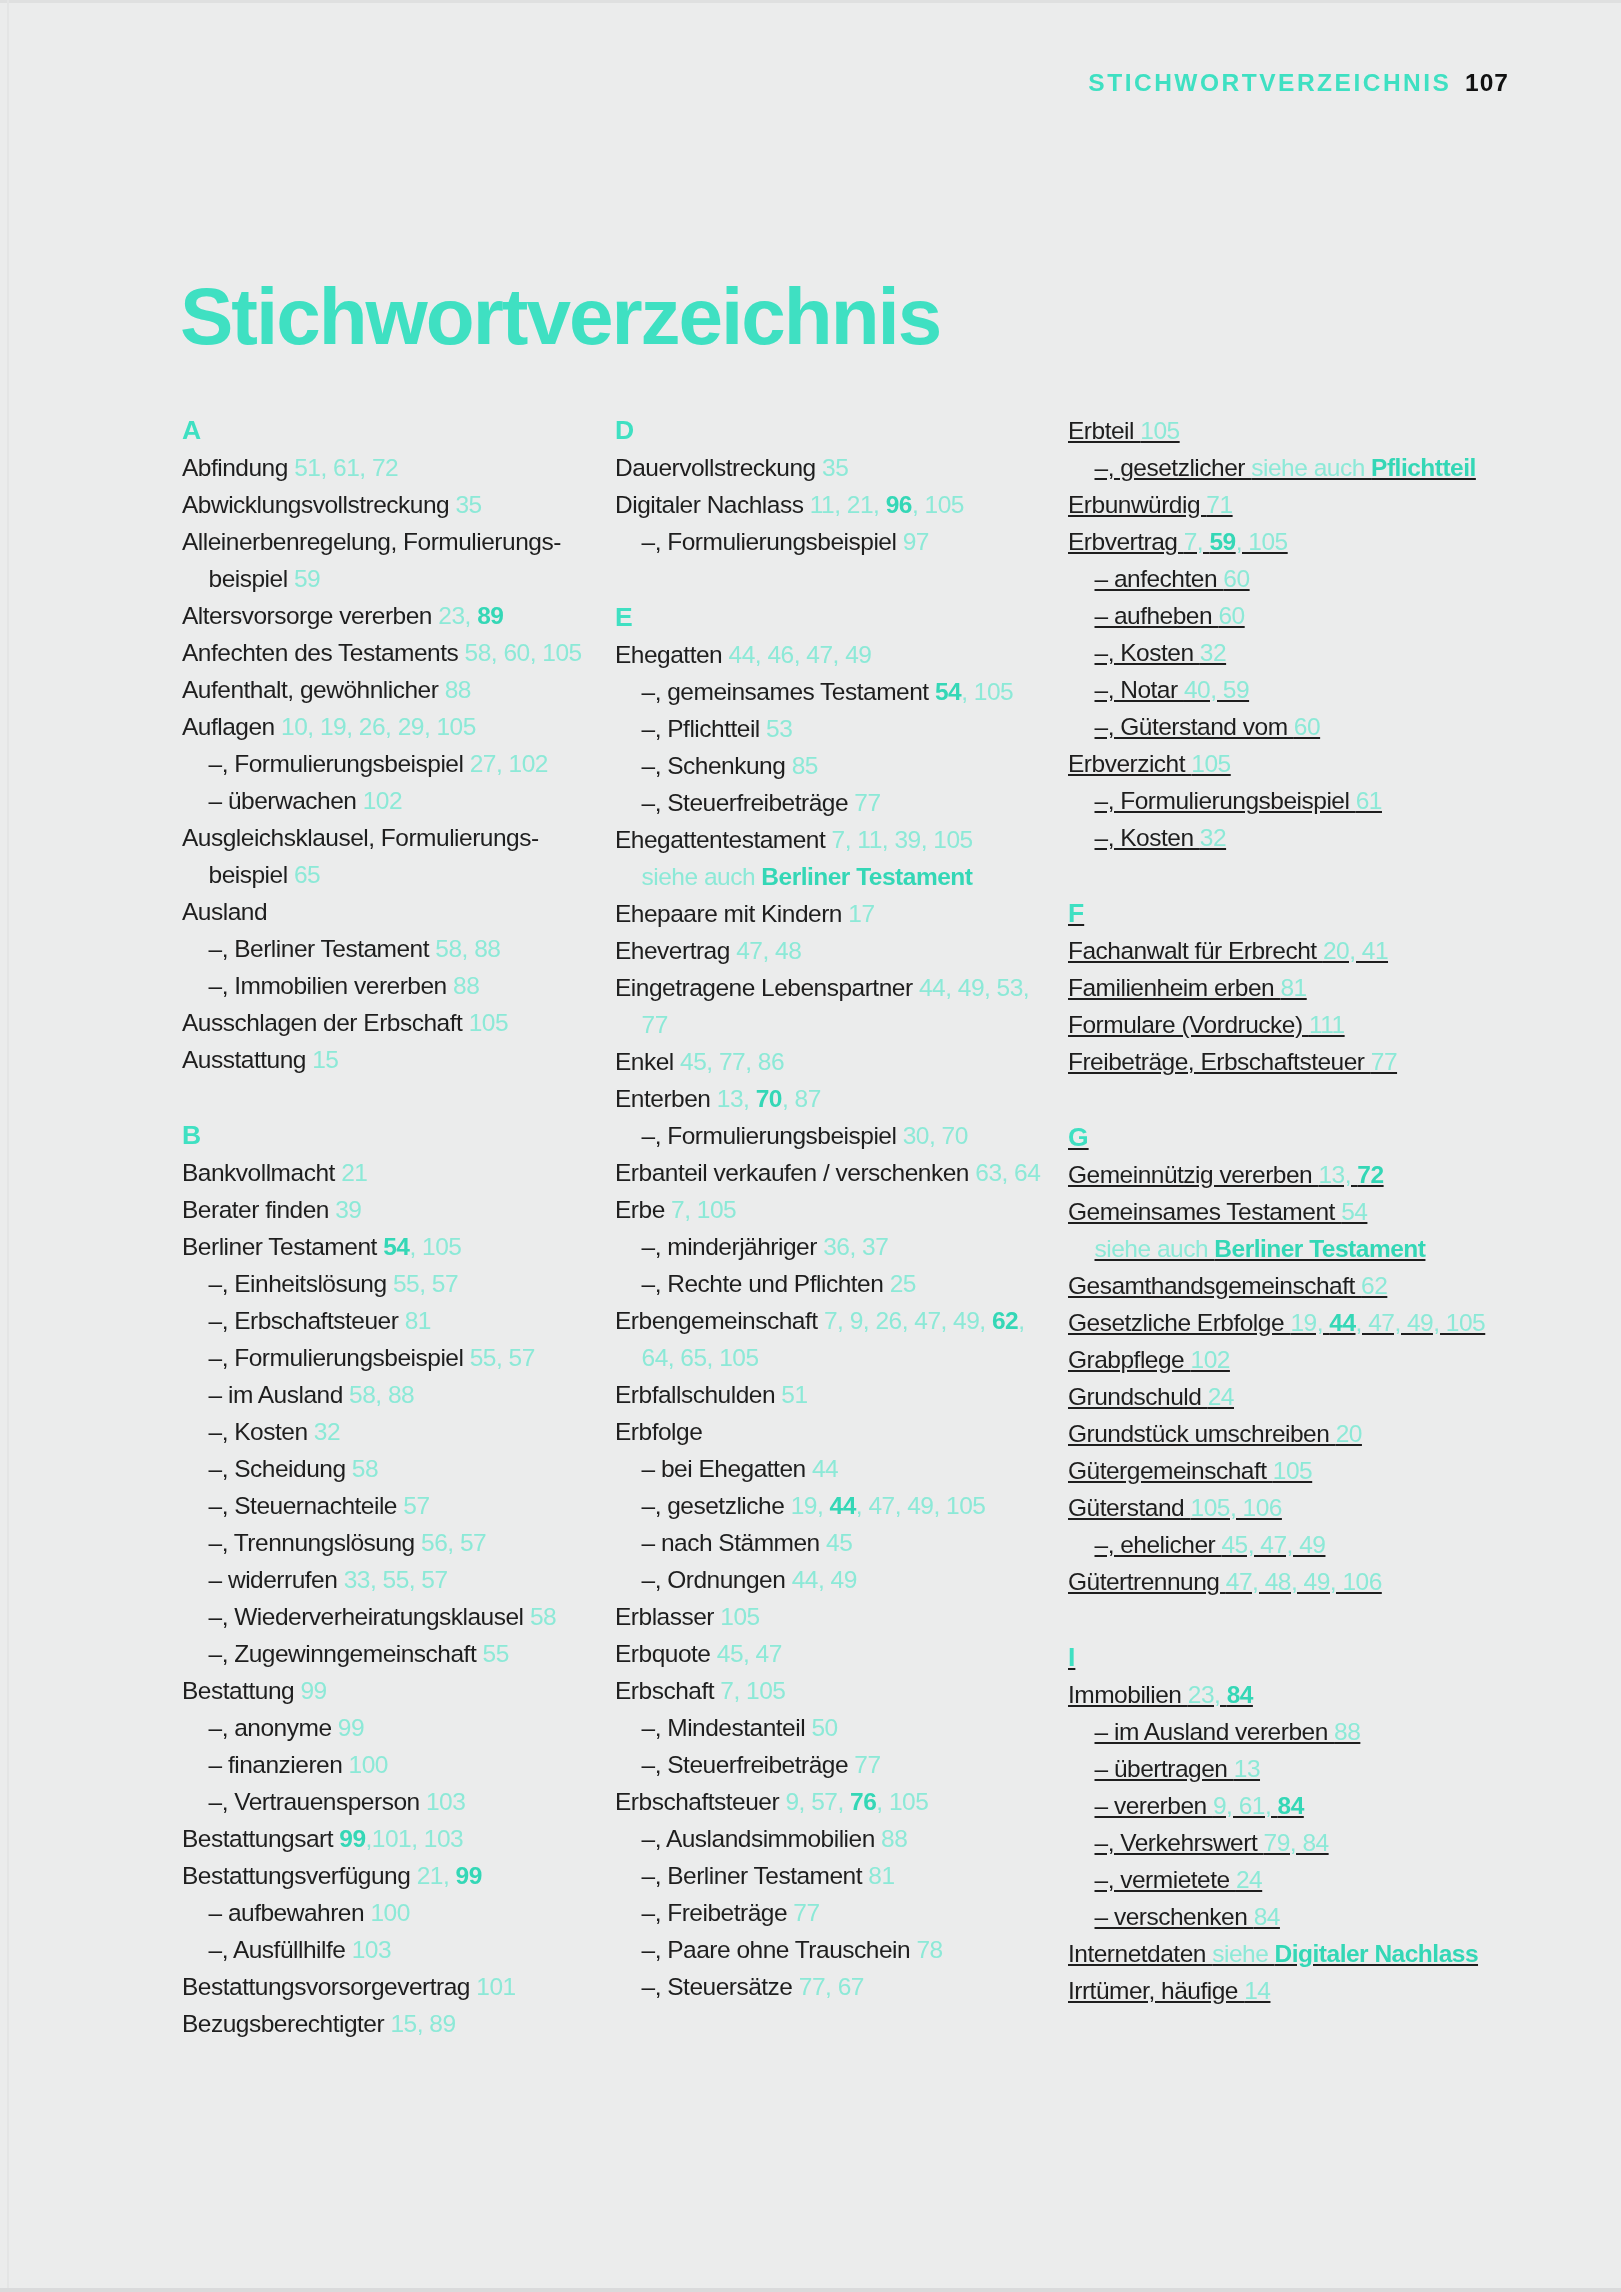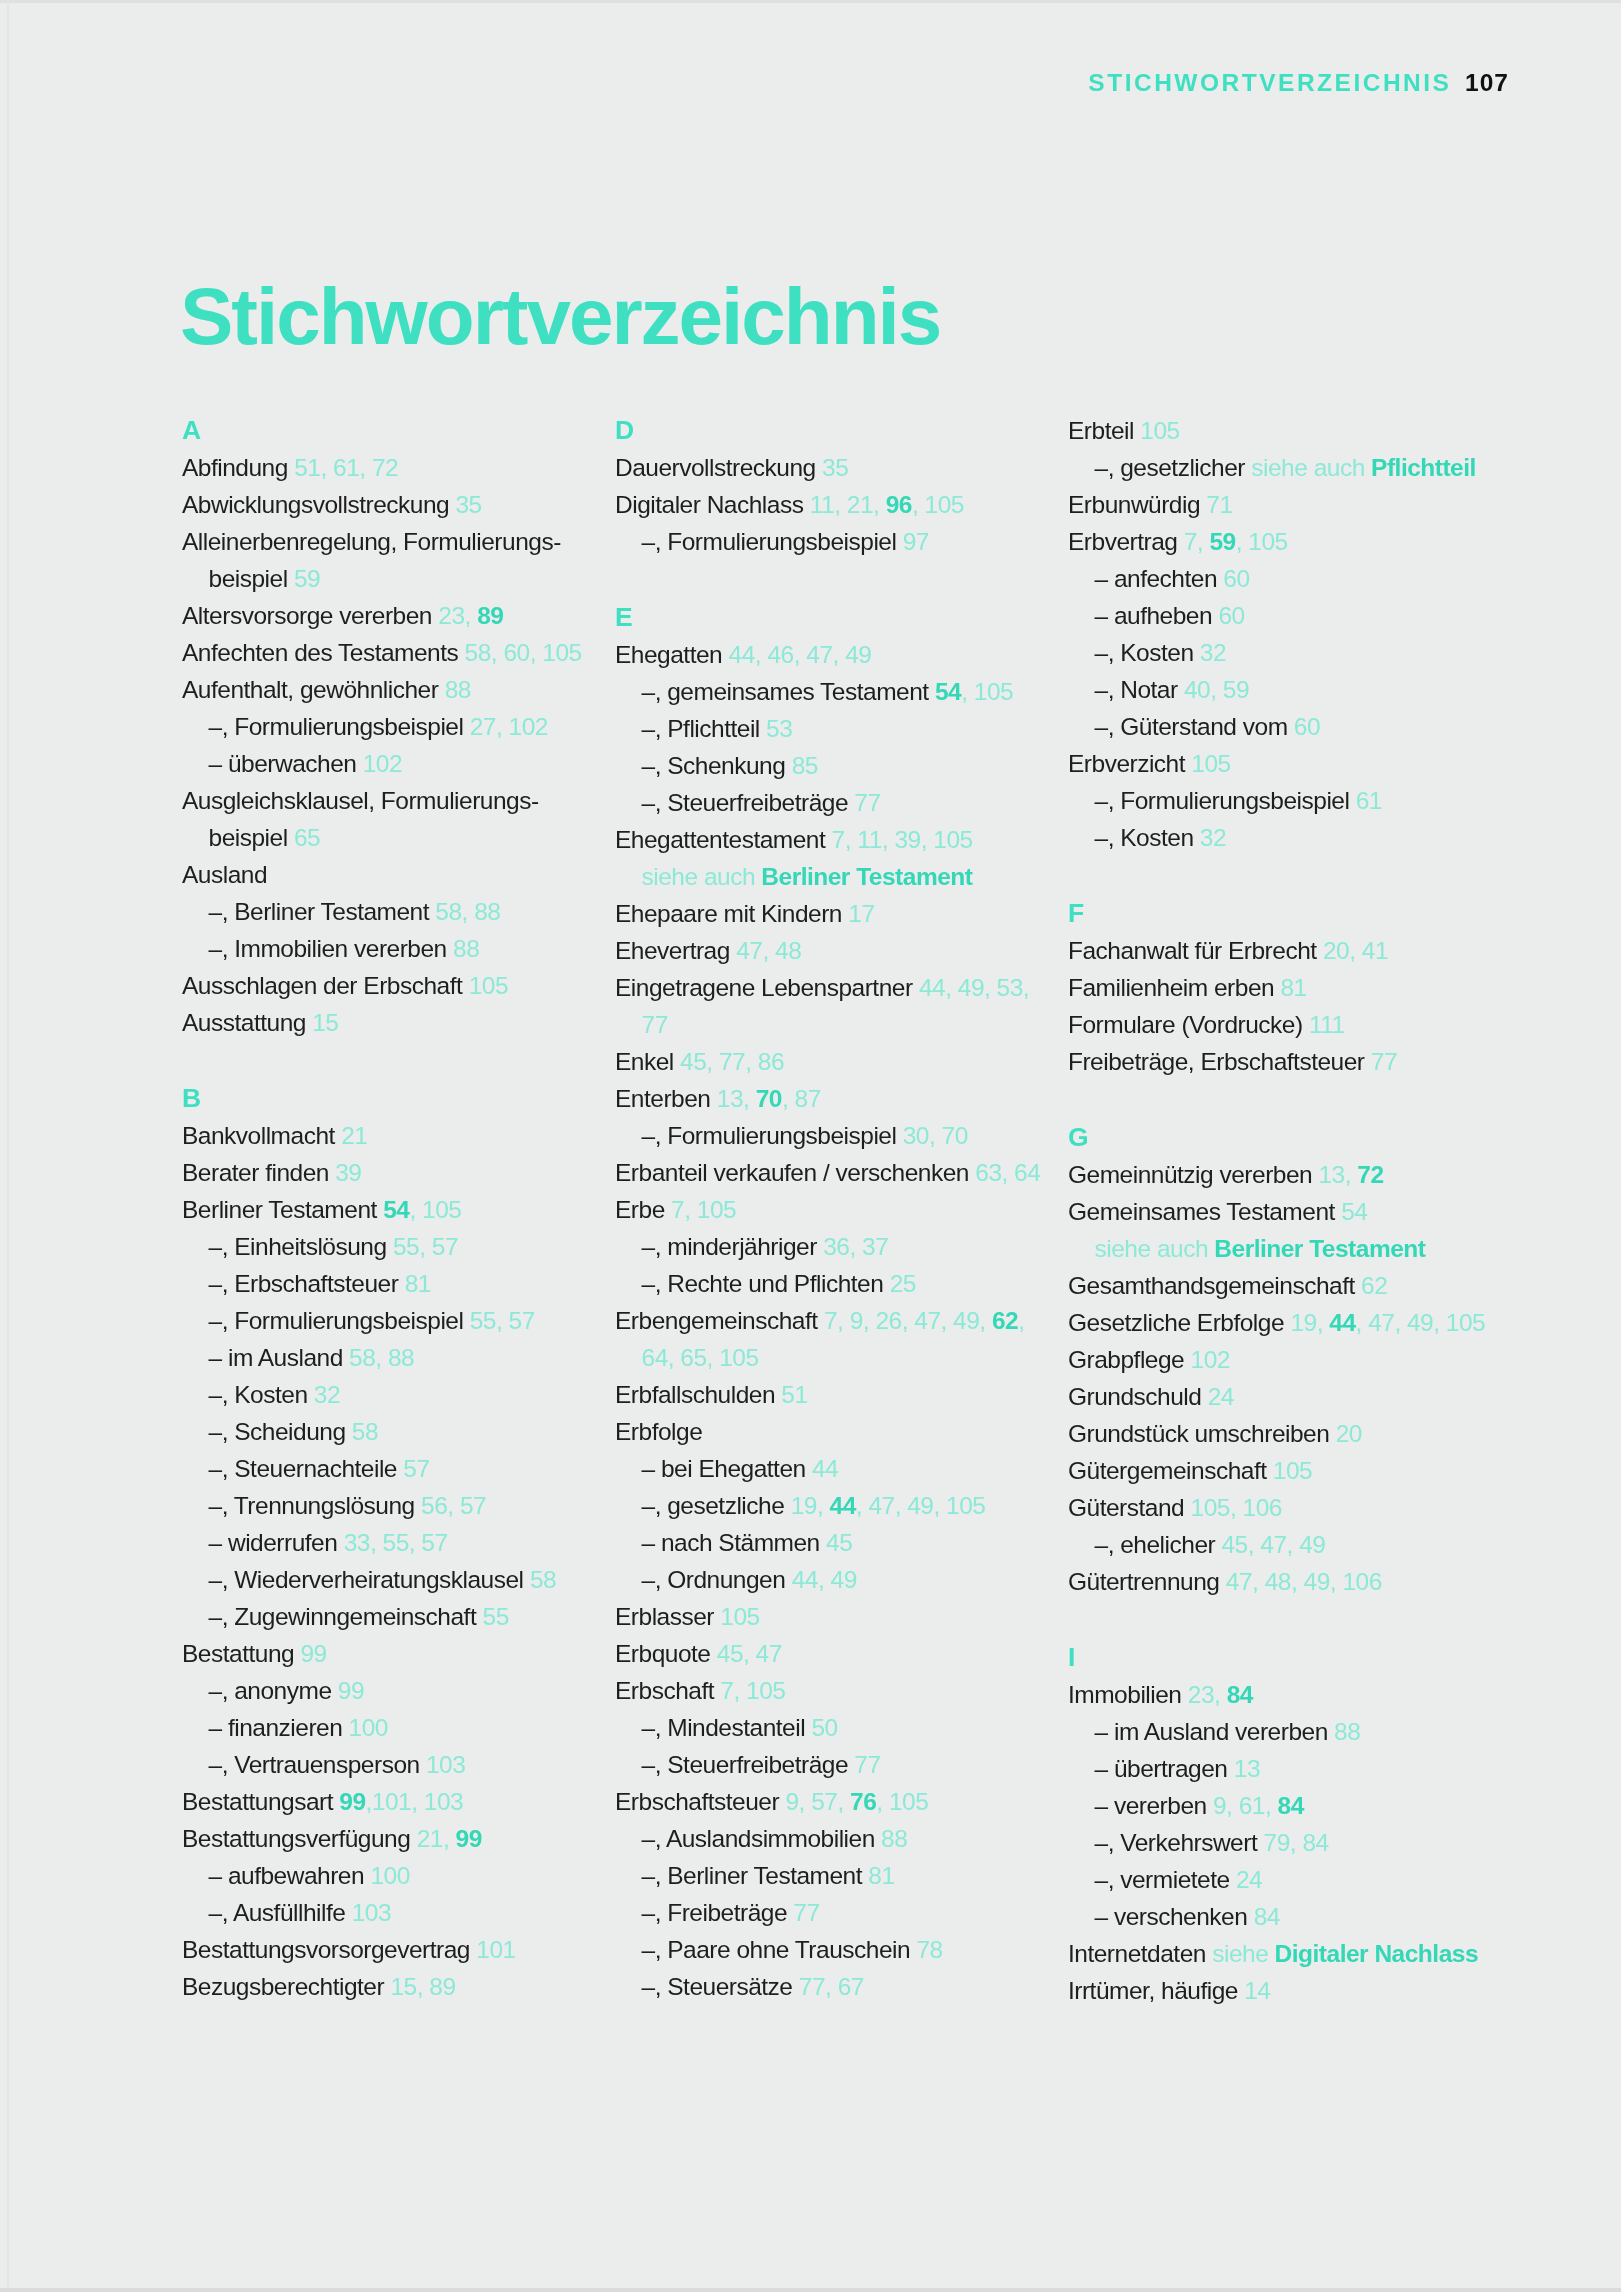--- a/index.html
+++ b/index.html
@@ -35,21 +35,21 @@
     color:var(--teal);
   }
 
   .columns{
     position:absolute;top:412px;left:182px;
     display:flex;
   }
   .column{flex:0 0 auto;}
   .column:nth-child(1){width:433px;}
   .column:nth-child(2){width:453px;}
-  .column:nth-child(3){width:455px;}
+  .column:nth-child(3){width:455px;text-decoration:underline;}
 
   .letter{
     font-size:26.5px;font-weight:700;color:var(--teal);
     line-height:37px;margin-top:39px;
   }
   .column .letter:first-child{margin-top:0;}
 
   .entry{
     font-size:24.5px;line-height:37px;letter-spacing:-0.5px;
   }
@@ -77,20 +77,21 @@
 
 <div class="columns">
     <div class="column">
       <div class="letter">A</div>
       <div class="entry indent0"><span class="seg-t">Abfindung </span><span class="seg-n">51, 61, 72</span></div>
       <div class="entry indent0"><span class="seg-t">Abwicklungsvollstreckung </span><span class="seg-n">35</span></div>
       <div class="entry indent0"><span class="seg-t">Alleinerbenregelung, Formulierungs-</span><br><span class="seg-t">beispiel </span><span class="seg-n">59</span></div>
       <div class="entry indent0"><span class="seg-t">Altersvorsorge vererben </span><span class="seg-n">23, </span><span class="seg-b">89</span></div>
       <div class="entry indent0"><span class="seg-t">Anfechten des Testaments </span><span class="seg-n">58, 60, 105</span></div>
       <div class="entry indent0"><span class="seg-t">Aufenthalt, gewöhnlicher </span><span class="seg-n">88</span></div>
+      <div class="entry indent0"><span class="seg-t">Auflagen </span><span class="seg-n">10, 19, 26, 29, 105</span></div>
       <div class="entry indent1"><span class="seg-t">–, Formulierungsbeispiel </span><span class="seg-n">27, 102</span></div>
       <div class="entry indent1"><span class="seg-t">– überwachen </span><span class="seg-n">102</span></div>
       <div class="entry indent0"><span class="seg-t">Ausgleichsklausel, Formulierungs-</span><br><span class="seg-t">beispiel </span><span class="seg-n">65</span></div>
       <div class="entry indent0"><span class="seg-t">Ausland</span></div>
       <div class="entry indent1"><span class="seg-t">–, Berliner Testament </span><span class="seg-n">58, 88</span></div>
       <div class="entry indent1"><span class="seg-t">–, Immobilien vererben </span><span class="seg-n">88</span></div>
       <div class="entry indent0"><span class="seg-t">Ausschlagen der Erbschaft </span><span class="seg-n">105</span></div>
       <div class="entry indent0"><span class="seg-t">Ausstattung </span><span class="seg-n">15</span></div>
       <div class="letter">B</div>
       <div class="entry indent0"><span class="seg-t">Bankvollmacht </span><span class="seg-n">21</span></div>

